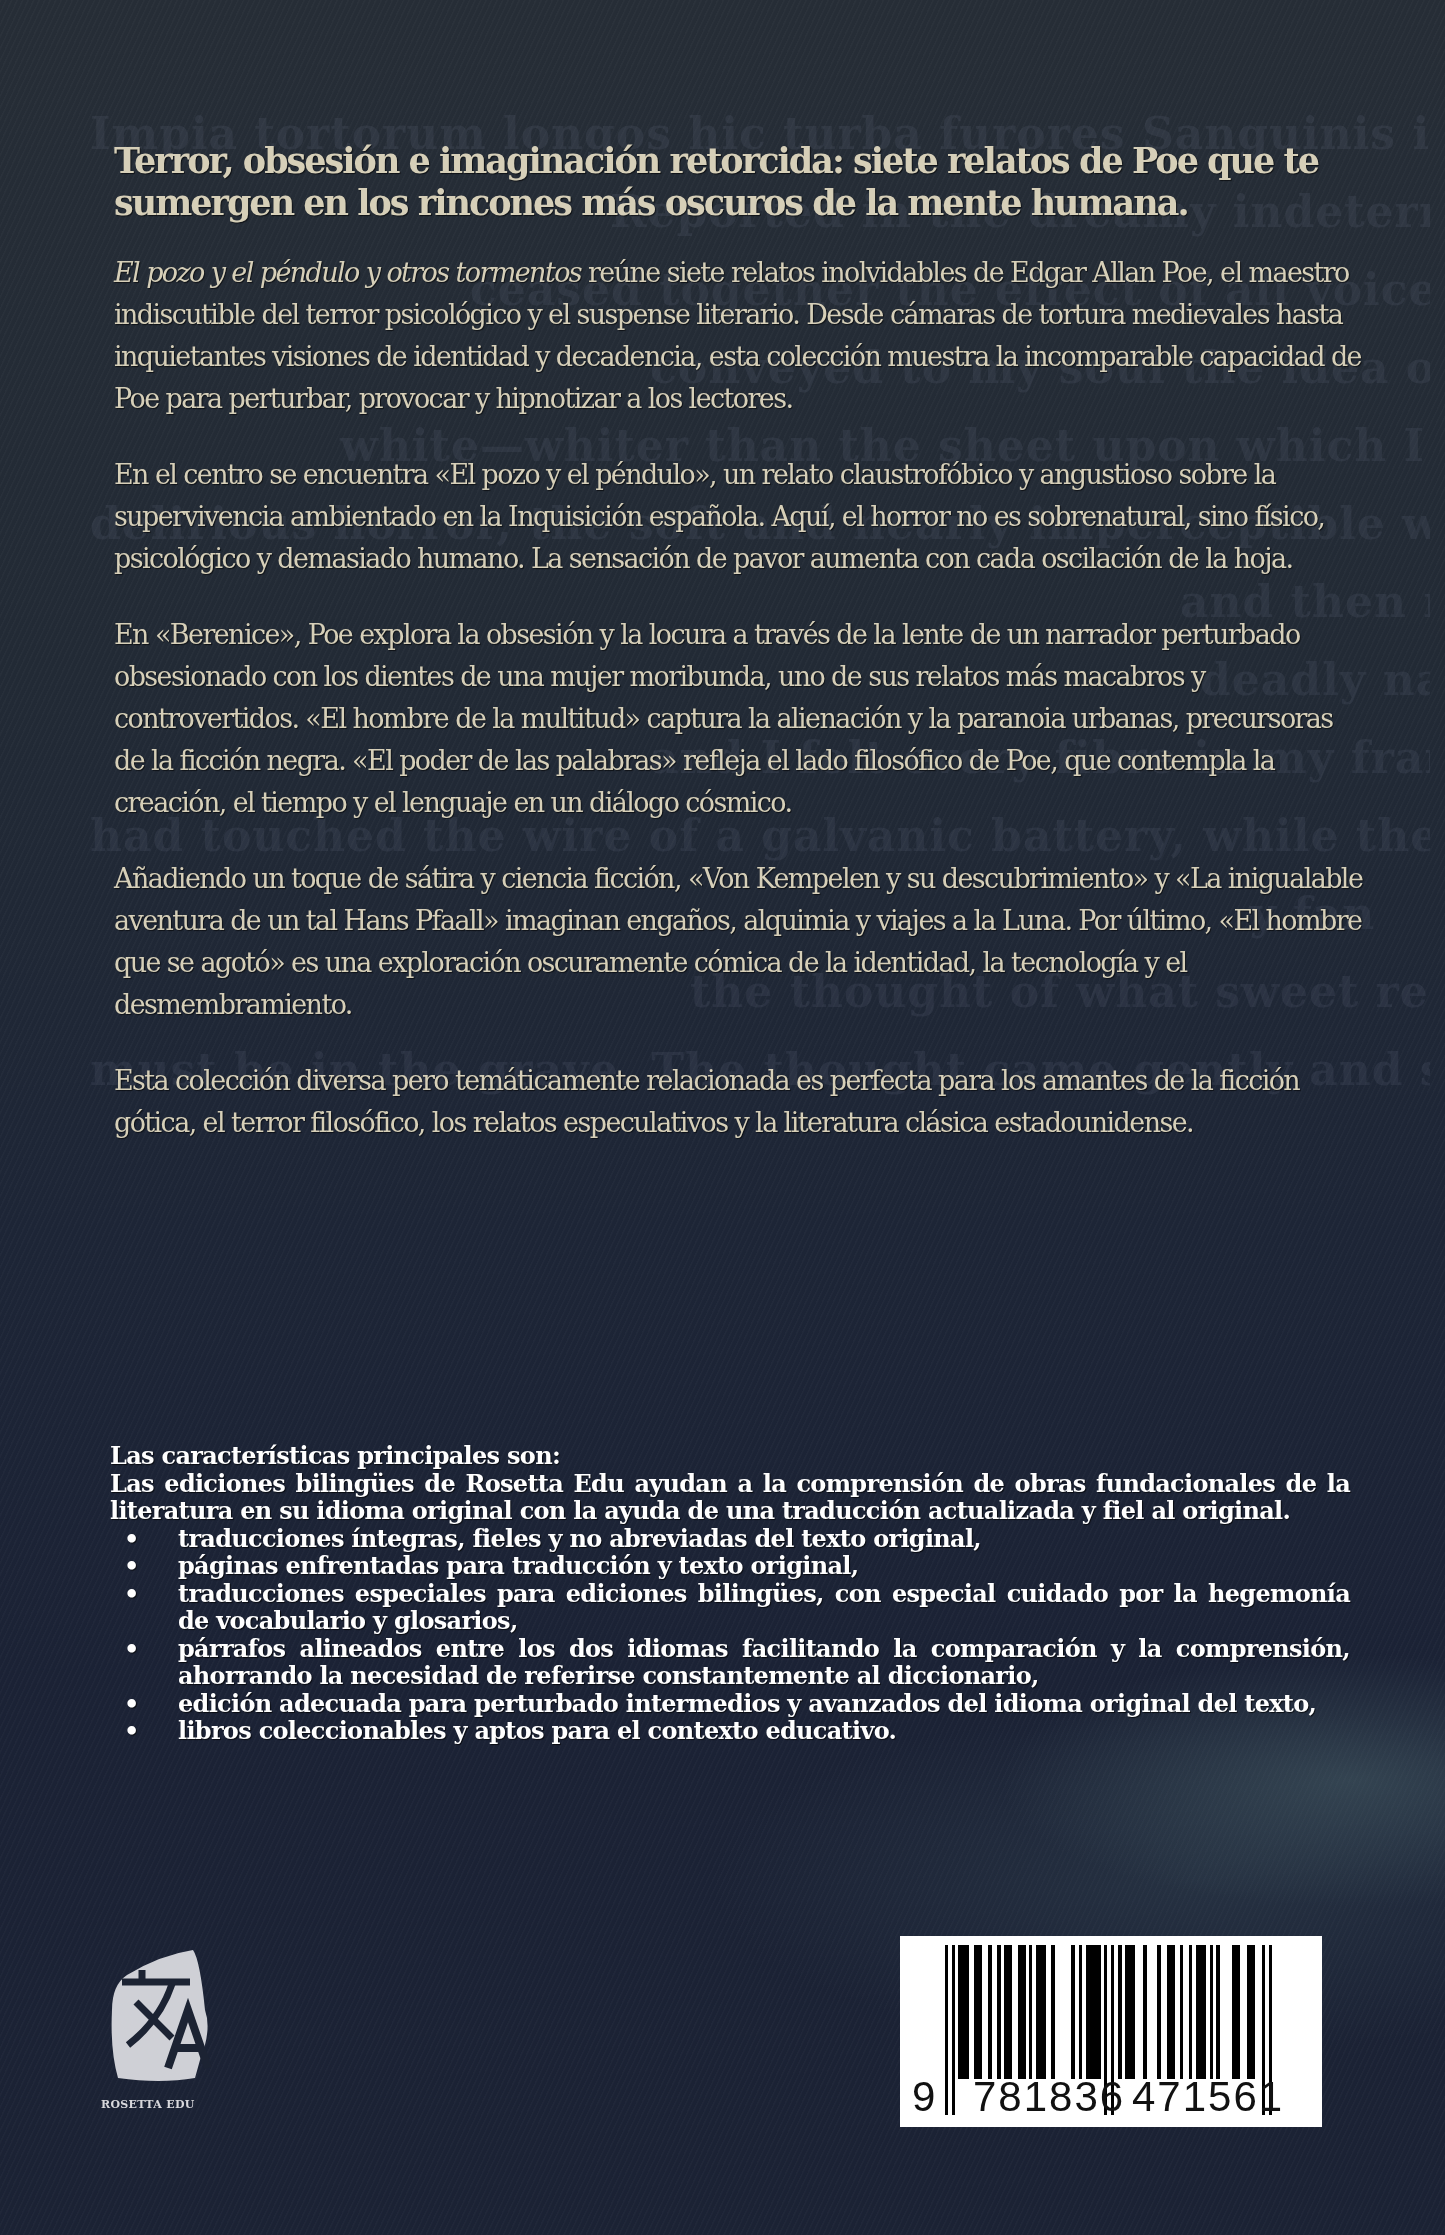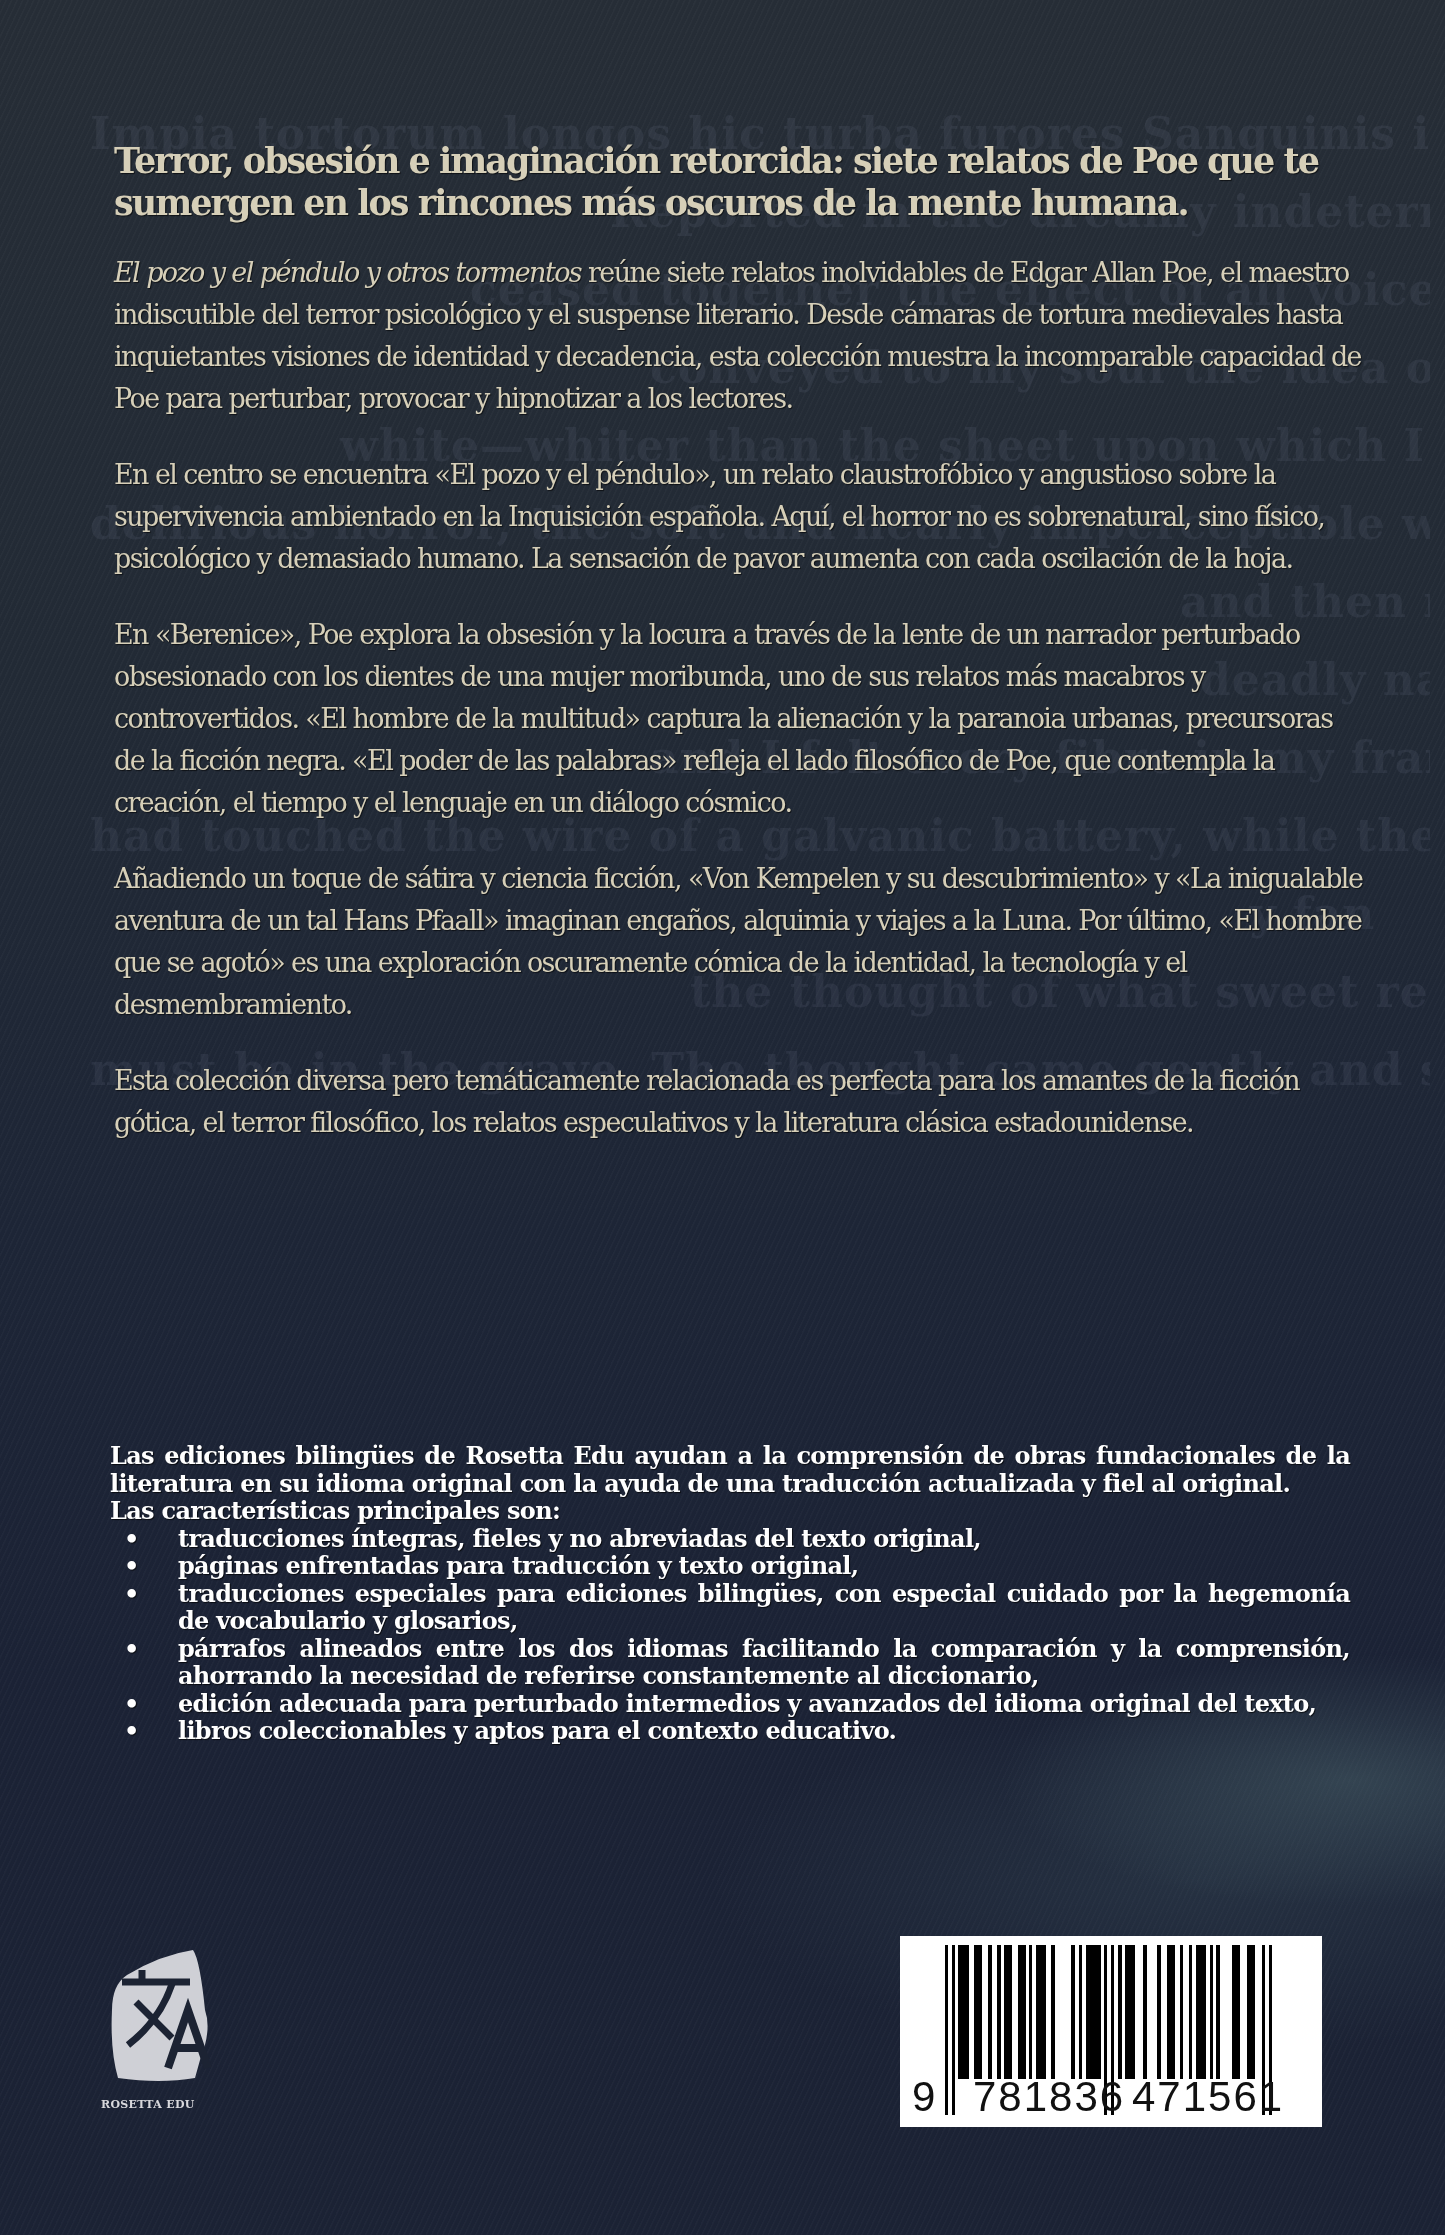--- a/index.html
+++ b/index.html
@@ -98,22 +98,22 @@
 <div class="blurb">
   <p class="lead">Terror, obsesión e imaginación retorcida: siete relatos de Poe que te sumergen en los rincones más oscuros de la mente humana.</p>
   <p class="para"><em>El pozo y el péndulo y otros tormentos</em><span> reúne siete relatos inolvidables de Edgar Allan Poe, el maestro indiscutible del terror psicológico y el suspense literario. Desde cámaras de tortura medievales hasta inquietantes visiones de identidad y decadencia, esta colección muestra la incomparable capacidad de Poe para perturbar, provocar y hipnotizar a los lectores.</span></p>
   <p class="para">En el centro se encuentra «El pozo y el péndulo», un relato claustrofóbico y angustioso sobre la supervivencia ambientado en la Inquisición española. Aquí, el horror no es sobrenatural, sino físico, psicológico y demasiado humano. La sensación de pavor aumenta con cada oscilación de la hoja.</p>
   <p class="para">En «Berenice», Poe explora la obsesión y la locura a través de la lente de un narrador perturbado obsesionado con los dientes de una mujer moribunda, uno de sus relatos más macabros y controvertidos. «El hombre de la multitud» captura la alienación y la paranoia urbanas, precursoras de la ficción negra. «El poder de las palabras» refleja el lado filosófico de Poe, que contempla la creación, el tiempo y el lenguaje en un diálogo cósmico.</p>
   <p class="para">Añadiendo un toque de sátira y ciencia ficción, «Von Kempelen y su descubrimiento» y «La inigualable aventura de un tal Hans Pfaall» imaginan engaños, alquimia y viajes a la Luna. Por último, «El hombre que se agotó» es una exploración oscuramente cómica de la identidad, la tecnología y el desmembramiento.</p>
   <p class="para">Esta colección diversa pero temáticamente relacionada es perfecta para los amantes de la ficción gótica, el terror filosófico, los relatos especulativos y la literatura clásica estadounidense.</p>
 </div>
 
 <div class="publisher">
+  <p style="text-align:left">Las características principales son:</p>
   <p>Las ediciones bilingües de Rosetta Edu ayudan a la comprensión de obras fundacionales de la literatura en su idioma original con la ayuda de una traducción actualizada y fiel al original.</p>
-  <p style="text-align:left">Las características principales son:</p>
   <ul class="features">
     <li><span class="bullet">•</span><span>traducciones íntegras, fieles y no abreviadas del texto original,</span></li>
     <li><span class="bullet">•</span><span>páginas enfrentadas para traducción y texto original,</span></li>
     <li><span class="bullet">•</span><span>traducciones especiales para ediciones bilingües, con especial cuidado por la hegemonía de vocabulario y glosarios,</span></li>
     <li><span class="bullet">•</span><span>párrafos alineados entre los dos idiomas facilitando la comparación y la comprensión, ahorrando la necesidad de referirse constantemente al diccionario,</span></li>
     <li><span class="bullet">•</span><span>edición adecuada para perturbado intermedios y avanzados del idioma original del texto,</span></li>
     <li><span class="bullet">•</span><span>libros coleccionables y aptos para el contexto educativo.</span></li>
   </ul>
 </div>
 

